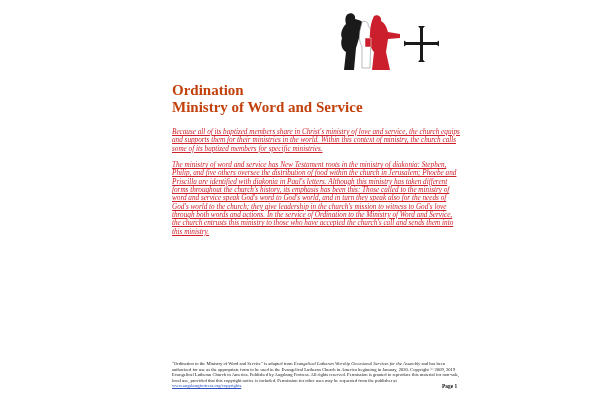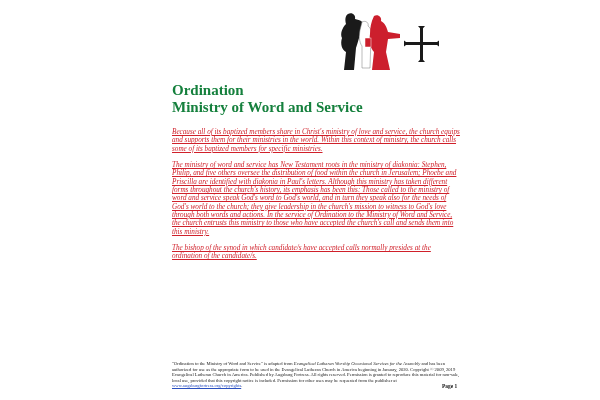--- a/index.html
+++ b/index.html
@@ -1,21 +1,21 @@
 <!DOCTYPE html>
 <html><head>
   <meta charset="utf-8">
   <style>
     html, body { margin: 0; padding: 0; }
     body {
       width: 600px; height: 400px; background: #ffffff; position: relative; overflow: hidden;
       font-family: "Liberation Serif", serif;
     }
     .logo { position: absolute; left: 338px; top: 12px; width: 112px; height: 62px; }
-    .title-block { position: absolute; left: 172px; top: 82px; color: #15803d; }
+    .title-block { position: absolute; left: 172px; top: 82px; color: #c2410c; }
     .t1 { font-size: 15px; font-weight: bold; line-height: 16px; margin: 0; }
     .t2 { font-size: 10.5px; font-weight: bold; line-height: 12px; margin: 3px 0 0 0; }
     .t3 { font-size: 15px; font-weight: bold; line-height: 17px; margin: 1px 0 16px 0; }
     .body-text { position: absolute; left: 172px; top: 128px; width: 290px; color: #d0202a; font-style: italic; font-size: 7.2px; line-height: 8.3px; text-decoration: underline; }
     .body-text p { margin: 0 0 8.3px 0; }
     .footer { position: absolute; left: 172px; top: 361px; width: 290px; font-size: 4.6px; line-height: 5.6px; color: #222; }
     .footer p { margin: 0; }
     .footer .em { font-style: italic; }
     .footer a { color: #2a4fbf; text-decoration: underline; }
     .page-num { position: absolute; left: 442px; top: 383px; font-size: 5.4px; font-weight: bold; color: #111; }
@@ -46,20 +46,19 @@
 </div>
 
 <div class="title-block">
   <p class="t1">Ordination</p>
   <p class="t3">Ministry of Word and Service</p>
 </div>
 
 <div class="body-text">
   <p>Because all of its baptized members share in Christ's ministry of love and service, the church equips and supports them for their ministries in the world. Within this context of ministry, the church calls some of its baptized members for specific ministries.</p>
   <p>The ministry of word and service has New Testament roots in the ministry of diakonia: Stephen, Philip, and five others oversee the distribution of food within the church in Jerusalem; Phoebe and Priscilla are identified with diakonia in Paul's letters. Although this ministry has taken different forms throughout the church's history, its emphasis has been this: Those called to the ministry of word and service speak God's word to God's world, and in turn they speak also for the needs of God's world to the church; they give leadership in the church's mission to witness to God's love through both words and actions. In the service of Ordination to the Ministry of Word and Service, the church entrusts this ministry to those who have accepted the church's call and sends them into this ministry.</p>
-  <p>The bishop of the synod in which candidate/s have accepted calls normally presides at the ordination of the candidate/s.</p>
 </div>
 
 <div class="footer">
   <p><span>"Ordination to the Ministry of Word and Service" is adapted from </span><span class="em">Evangelical Lutheran Worship Occasional Services for the Assembly</span><span> and has been authorized for use as the appropriate form to be used in the Evangelical Lutheran Church in America beginning in January, 2020. Copyright © 2009, 2019 Evangelical Lutheran Church in America. Published by Augsburg Fortress. All rights reserved. Permission is granted to reproduce this material for non-sale, local use, provided that this copyright notice is included. Permission for other uses may be requested from the publisher at </span><a>www.augsburgfortress.org/copyrights</a><span>.</span></p>
 </div>
 
 <div class="page-num">Page 1</div>
 
 </body></html>

